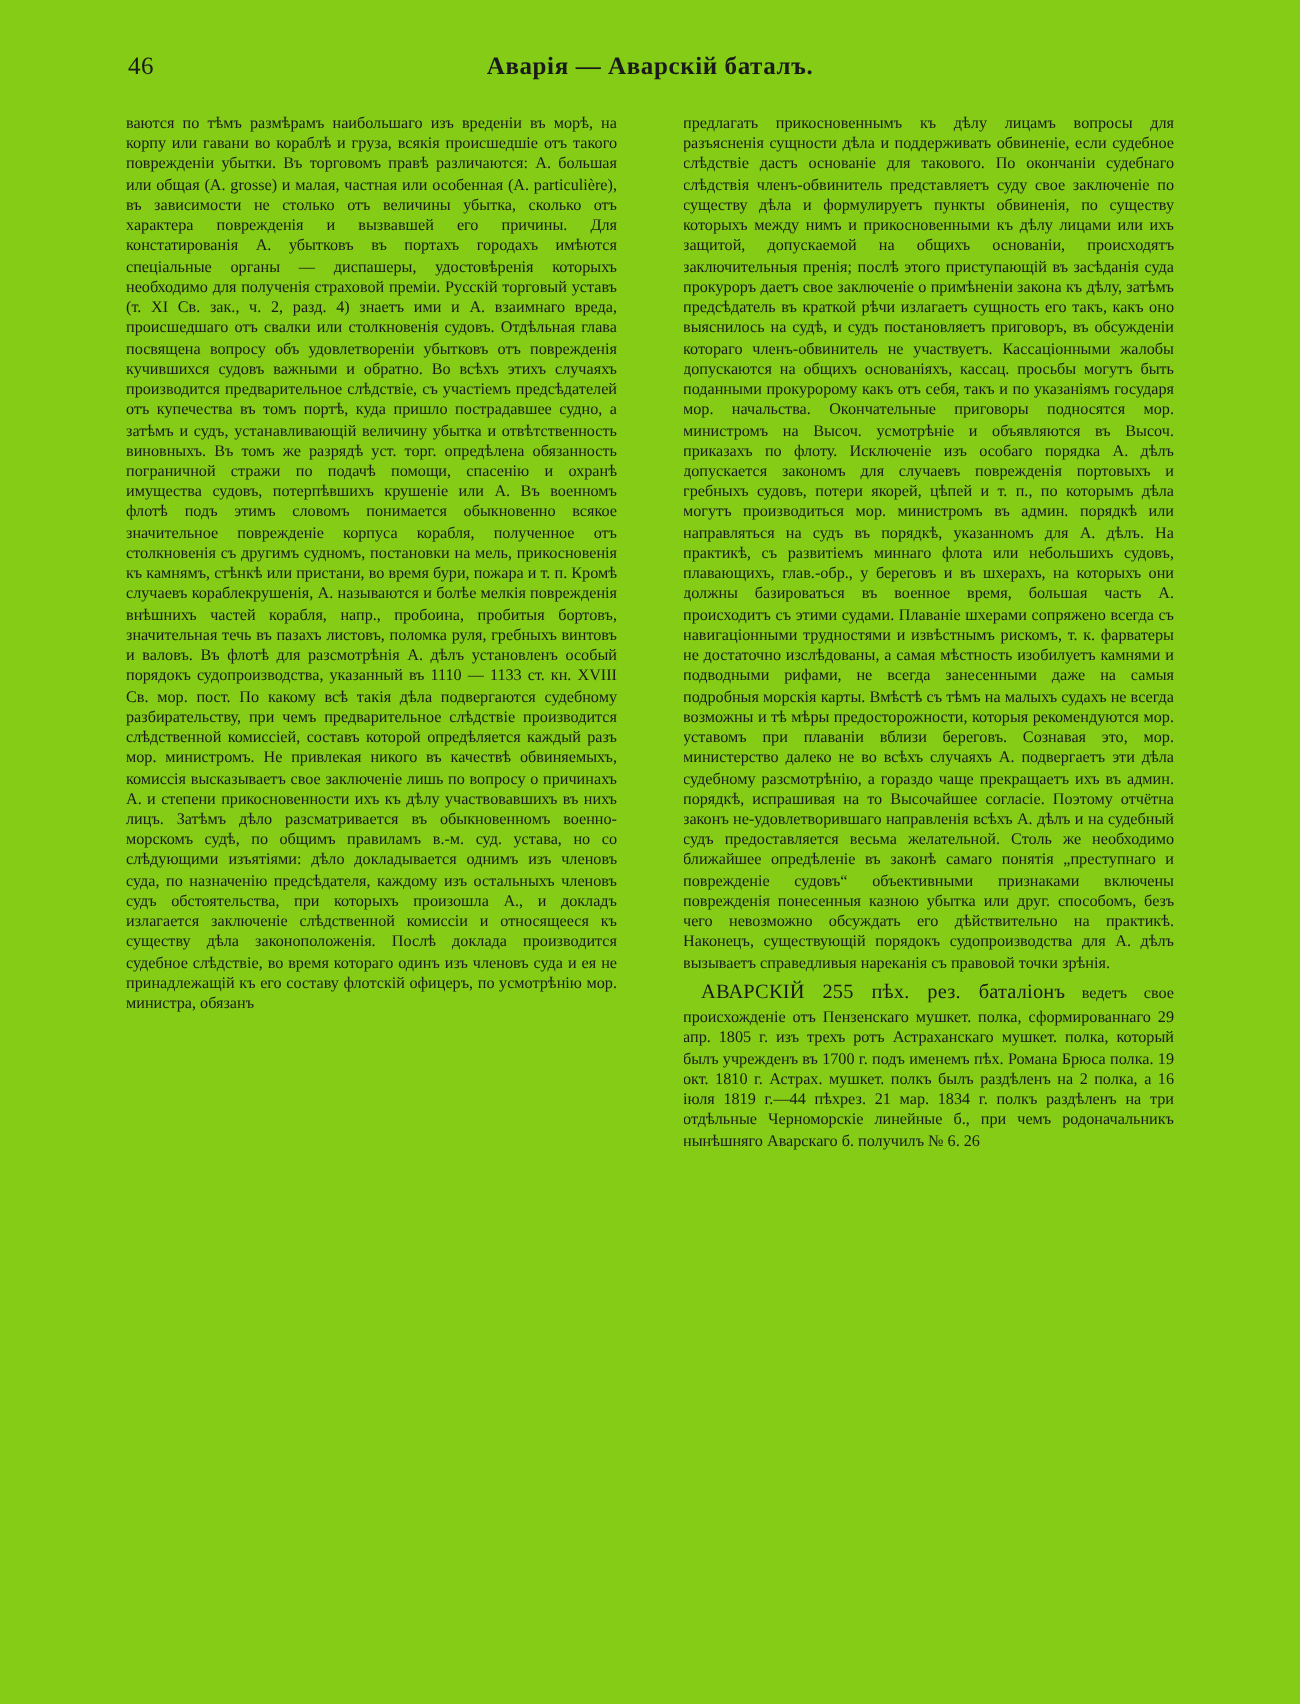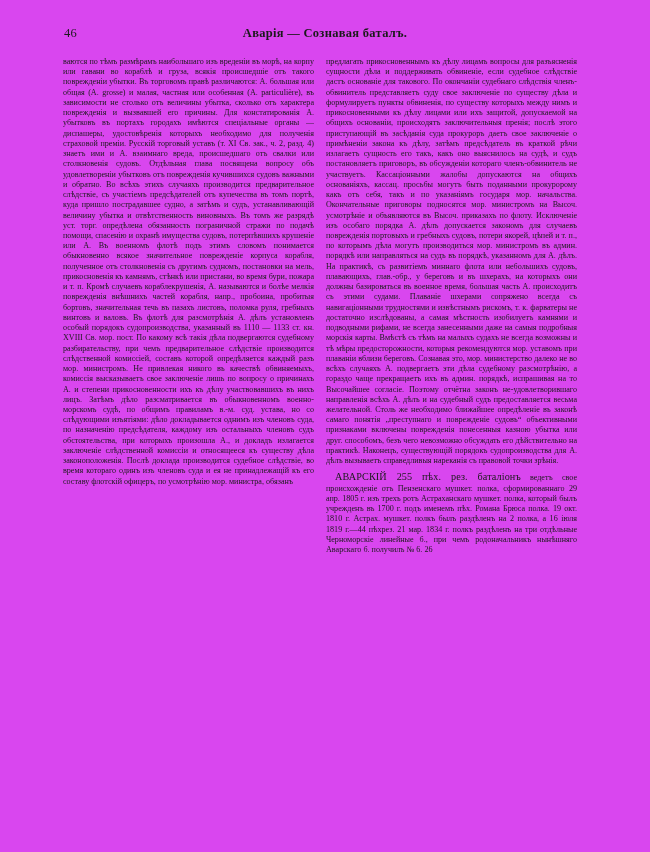--- a/index.html
+++ b/index.html
@@ -13,21 +13,21 @@
     font-family: "Liberation Serif", "DejaVu Serif", serif;
     color: #1a1a1a;
     position: relative;
     overflow: hidden;
   }
   .page {
     position: absolute;
     left: 0; top: 0;
     width: 650px;
     height: 852px;
-    background: #d946ef;
+    background: #84cc16;
   }
   .header {
     position: absolute;
     left: 0;
     top: 26px;
     width: 650px;
     height: 18px;
   }
   .folio {
     position: absolute;
@@ -48,21 +48,21 @@
     letter-spacing: 0.3px;
   }
   .columns {
     position: absolute;
     left: 63px;
     top: 57px;
     width: 524px;
     height: 760px;
     display: flex;
     flex-direction: row;
-    gap: 12px;
+    gap: 33px;
   }
   .col {
     width: 251px;
     font-size: 8.1px;
     line-height: 1.265;
     text-align: justify;
     text-justify: inter-word;
     hyphens: manual;
     overflow: hidden;
   }
@@ -83,21 +83,21 @@
     letter-spacing: 0.1px;
   }
 </style>
 </head>
 <body>
 
 <div class="page">
 
   <div class="header">
     <div class="folio">46</div>
-    <div class="running-title">Аварія — Сознавая баталъ.</div>
+    <div class="running-title">Аварія — Аварскій баталъ.</div>
   </div>
 
   <div class="columns">
 
     <div class="col">
       <p class="noindent">ваются по тѣмъ размѣрамъ наибольшаго изъ вреденіи въ морѣ, на корпу или гавани во кораблѣ и груза, всякія происшедшіе отъ такого поврежденіи убытки. Въ торговомъ правѣ различаются: А. большая или общая (A. grosse) и малая, частная или особенная (А. particulière), въ зависимости не столько отъ величины убытка, сколько отъ характера поврежденія и вызвавшей его причины. Для констатированія А. убытковъ въ портахъ городахъ имѣются спеціальные органы — диспашеры, удостовѣренія которыхъ необходимо для полученія страховой преміи. Русскій торговый уставъ (т. XI Св. зак., ч. 2, разд. 4) знаетъ ими и А. взаимнаго вреда, происшедшаго отъ свалки или столкновенія судовъ. Отдѣльная глава посвящена вопросу объ удовлетвореніи убытковъ отъ поврежденія кучившихся судовъ важными и обратно. Во всѣхъ этихъ случаяхъ производится предварительное слѣдствіе, съ участіемъ предсѣдателей отъ купечества въ томъ портѣ, куда пришло пострадавшее судно, а затѣмъ и судъ, устанавливающій величину убытка и отвѣтственность виновныхъ. Въ томъ же разрядѣ уст. торг. опредѣлена обязанность пограничной стражи по подачѣ помощи, спасенію и охранѣ имущества судовъ, потерпѣвшихъ крушеніе или А. Въ военномъ флотѣ подъ этимъ словомъ понимается обыкновенно всякое значительное поврежденіе корпуса корабля, полученное отъ столкновенія съ другимъ судномъ, постановки на мель, прикосновенія къ камнямъ, стѣнкѣ или пристани, во время бури, пожара и т. п. Кромѣ случаевъ кораблекрушенія, А. называются и болѣе мелкія поврежденія внѣшнихъ частей корабля, напр., пробоина, пробитыя бортовъ, значительная течь въ пазахъ листовъ, поломка руля, гребныхъ винтовъ и валовъ. Въ флотѣ для разсмотрѣнія А. дѣлъ установленъ особый порядокъ судопроизводства, указанный въ 1110 — 1133 ст. кн. XVIII Св. мор. пост. По какому всѣ такія дѣла подвергаются судебному разбирательству, при чемъ предварительное слѣдствіе производится слѣдственной комиссіей, составъ которой опредѣляется каждый разъ мор. министромъ. Не привлекая никого въ качествѣ обвиняемыхъ, комиссія высказываетъ свое заключеніе лишь по вопросу о причинахъ А. и степени прикосновенности ихъ къ дѣлу участвовавшихъ въ нихъ лицъ. Затѣмъ дѣло разсматривается въ обыкновенномъ военно-морскомъ судѣ, по общимъ правиламъ в.-м. суд. устава, но со слѣдующими изъятіями: дѣло докладывается однимъ изъ членовъ суда, по назначенію предсѣдателя, каждому изъ остальныхъ членовъ судъ обстоятельства, при которыхъ произошла А., и докладъ излагается заключеніе слѣдственной комиссіи и относящееся къ существу дѣла законоположенія. Послѣ доклада производится судебное слѣдствіе, во время котораго одинъ изъ членовъ суда и ея не принадлежащій къ его составу флотскій офицеръ, по усмотрѣнію мор. министра, обязанъ</p>
     </div>
 
     <div class="col">
       <p class="noindent">предлагать прикосновеннымъ къ дѣлу лицамъ вопросы для разъясненія сущности дѣла и поддерживать обвиненіе, если судебное слѣдствіе дастъ основаніе для такового. По окончаніи судебнаго слѣдствія членъ-обвинитель представляетъ суду свое заключеніе по существу дѣла и формулируетъ пункты обвиненія, по существу которыхъ между нимъ и прикосновенными къ дѣлу лицами или ихъ защитой, допускаемой на общихъ основаніи, происходятъ заключительныя пренія; послѣ этого приступающій въ засѣданія суда прокуроръ даетъ свое заключеніе о примѣненіи закона къ дѣлу, затѣмъ предсѣдатель въ краткой рѣчи излагаетъ сущность его такъ, какъ оно выяснилось на судѣ, и судъ постановляетъ приговоръ, въ обсужденіи котораго членъ-обвинитель не участвуетъ. Кассаціонными жалобы допускаются на общихъ основаніяхъ, кассац. просьбы могутъ быть поданными прокуророму какъ отъ себя, такъ и по указаніямъ государя мор. начальства. Окончательные приговоры подносятся мор. министромъ на Высоч. усмотрѣніе и объявляются въ Высоч. приказахъ по флоту. Исключеніе изъ особаго порядка А. дѣлъ допускается закономъ для случаевъ поврежденія портовыхъ и гребныхъ судовъ, потери якорей, цѣпей и т. п., по которымъ дѣла могутъ производиться мор. министромъ въ админ. порядкѣ или направляться на судъ въ порядкѣ, указанномъ для А. дѣлъ. На практикѣ, съ развитіемъ миннаго флота или небольшихъ судовъ, плавающихъ, глав.-обр., у береговъ и въ шхерахъ, на которыхъ они должны базироваться въ военное время, большая часть А. происходитъ съ этими судами. Плаваніе шхерами сопряжено всегда съ навигаціонными трудностями и извѣстнымъ рискомъ, т. к. фарватеры не достаточно изслѣдованы, а самая мѣстность изобилуетъ камнями и подводными рифами, не всегда занесенными даже на самыя подробныя морскія карты. Вмѣстѣ съ тѣмъ на малыхъ судахъ не всегда возможны и тѣ мѣры предосторожности, которыя рекомендуются мор. уставомъ при плаваніи вблизи береговъ. Сознавая это, мор. министерство далеко не во всѣхъ случаяхъ А. подвергаетъ эти дѣла судебному разсмотрѣнію, а гораздо чаще прекращаетъ ихъ въ админ. порядкѣ, испрашивая на то Высочайшее согласіе. Поэтому отчётна законъ не-удовлетворившаго направленія всѣхъ А. дѣлъ и на судебный судъ предоставляется весьма желательной. Столь же необходимо ближайшее опредѣленіе въ законѣ самаго понятія „преступнаго и поврежденіе судовъ“ объективными признаками включены поврежденія понесенныя казною убытка или друг. способомъ, безъ чего невозможно обсуждать его дѣйствительно на практикѣ. Наконецъ, существующій порядокъ судопроизводства для А. дѣлъ вызываетъ справедливыя нареканія съ правовой точки зрѣнія.</p>

